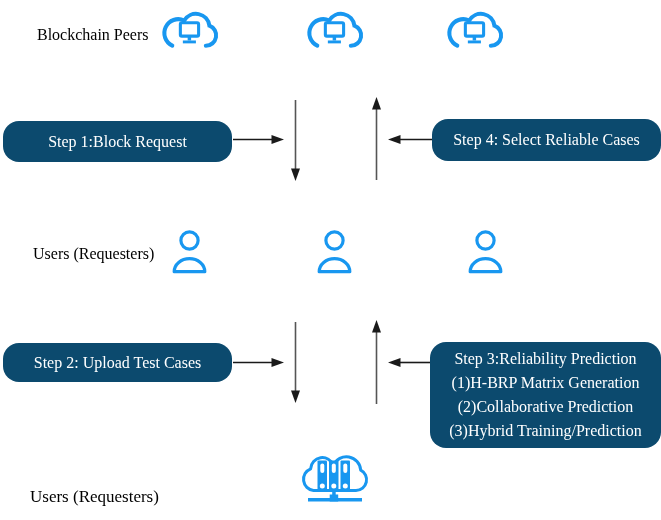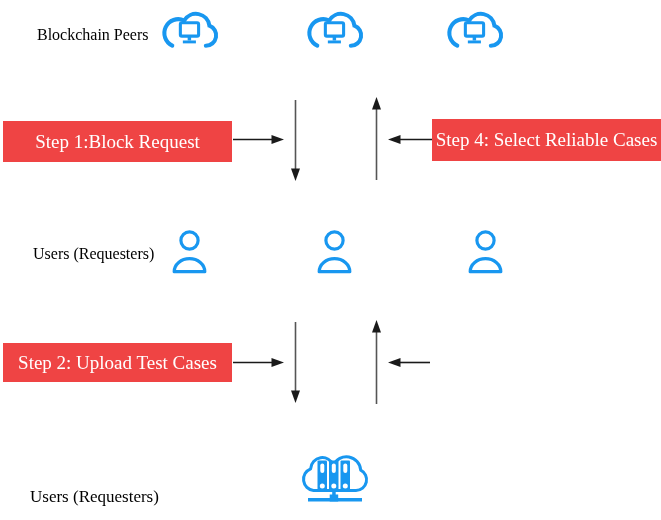--- a/index.html
+++ b/index.html
@@ -2,23 +2,23 @@
 <html><head>
 <meta charset="utf-8">
 <style>
   html,body{margin:0;padding:0;background:#fff;}
   .canvas{
     position:relative;width:661px;height:520px;background:#ffffff;
     font-family:"Liberation Serif", serif;overflow:hidden;
   }
   .lbl{position:absolute;font-size:16px;color:#000;white-space:nowrap;}
   .stepbox{
-    position:absolute;background:#ef4444;color:#fff;
+    position:absolute;background:#0c4a6e;color:#fff;
     display:flex;flex-direction:column;align-items:center;justify-content:center;
-    font-size:19px;text-align:center;line-height:24px;
+    font-size:16px;text-align:center;line-height:24px;border-radius:16px;
   }
   .abs{position:absolute;}
   svg{display:block;}
   .ico-stroke{stroke:#1897f0;fill:none;}
   .ico-fill{fill:#1897f0;}
 </style>
 </head>
 <body>
 
 <div class="canvas">
@@ -98,20 +98,26 @@
   </div>
   <svg class="abs" style="left:233px;top:356px;" width="51" height="13" viewBox="0 0 51 13">
     <line x1="0" y1="6.5" x2="40" y2="6.5" stroke="#1a1a1a" stroke-width="1.6"></line>
     <polygon points="51,6.5 38.5,2 38.5,11" fill="#1a1a1a"></polygon>
   </svg>
 
   <svg class="abs" style="left:388px;top:356px;" width="42" height="13" viewBox="0 0 42 13">
     <line x1="42" y1="6.5" x2="11" y2="6.5" stroke="#1a1a1a" stroke-width="1.6"></line>
     <polygon points="0,6.5 12.5,2 12.5,11" fill="#1a1a1a"></polygon>
   </svg>
+  <div class="stepbox" style="left:430px;top:342px;width:231px;height:106px;">
+    <span>Step 3:Reliability Prediction</span>
+    <span>(1)H-BRP Matrix Generation</span>
+    <span>(2)Collaborative Prediction</span>
+    <span>(3)Hybrid Training/Prediction</span>
+  </div>
 
   <svg class="abs" style="left:299px;top:443px;" width="70" height="68" viewBox="0 0 70 68">
     <path class="ico-stroke" stroke-width="3" stroke-linejoin="round" d="M57 47.5 a10.8 10.8 0 0 0 4.7-20.4 a14.3 14.3 0 0 0-27.3-4.9 a11.8 11.8 0 0 0-22.8 3.6 A11.3 11.3 0 0 0 14.5 47.5 Z"></path>
     <rect class="ico-fill" x="18.5" y="17.5" width="9.5" height="31" rx="1"></rect>
     <rect class="ico-fill" x="30" y="17.5" width="9.5" height="31" rx="1"></rect>
     <rect class="ico-fill" x="41.5" y="17.5" width="9.5" height="31" rx="1"></rect>
     <rect x="21.3" y="20.5" width="4" height="9.5" rx="2" fill="#ffffff"></rect>
     <rect x="32.8" y="20.5" width="4" height="9.5" rx="2" fill="#ffffff"></rect>
     <rect x="44.3" y="20.5" width="4" height="9.5" rx="2" fill="#ffffff"></rect>
     <circle cx="23.3" cy="43" r="2.5" fill="#ffffff"></circle>

